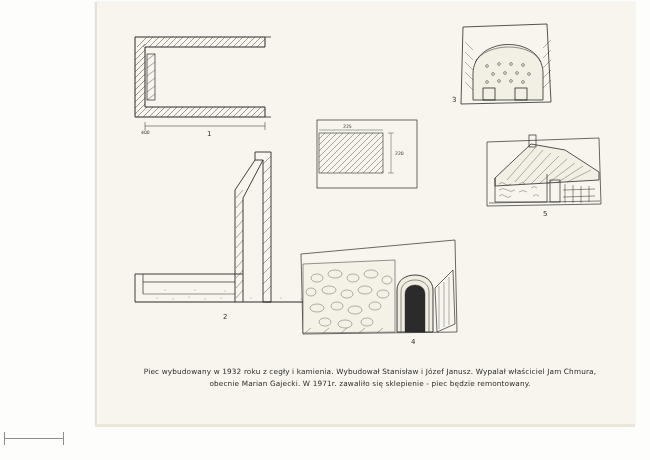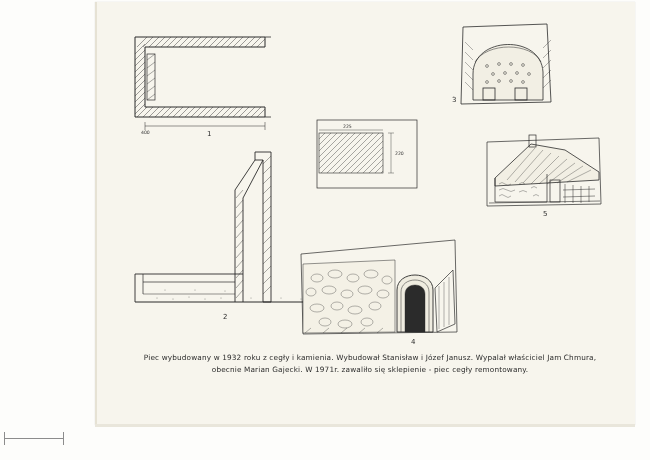--- a/index.html
+++ b/index.html
@@ -87,21 +87,21 @@
     white-space: nowrap;
   }
   .caption .line2,
   .caption .line3 {
     font-family: "DejaVu Sans", sans-serif;
     font-size: 7.3px;
     letter-spacing: 0.15px;
     line-height: 12px;
     white-space: nowrap;
   }
-  .caption .line2 { margin-top: 3px; }
+  .caption .line2 { margin-top: 17px; }
   .fig-num {
     font-family: "DejaVu Sans", sans-serif;
     font-size: 7px;
     fill: #2b2b2b;
   }
   .dim-txt {
     font-family: "DejaVu Sans", sans-serif;
     font-size: 4.6px;
     fill: #3a3a3a;
   }
@@ -429,16 +429,16 @@
         <line x1="264" y1="331" x2="270" y2="326"></line>
         <line x1="282" y1="331" x2="288" y2="326"></line>
       </g>
       <text class="fig-num" x="316" y="342">4</text>
     </g>
 
   </svg>
 
   <div class="caption">
     <div class="line2">Piec wybudowany w 1932 roku  z cegły i kamienia. Wybudował  Stanisław i Józef Janusz.  Wypalał  właściciel Jam Chmura,</div>
-    <div class="line3">obecnie Marian Gajecki. W 1971r. zawaliło się sklepienie  - piec cegły remontowany.</div>
+    <div class="line3">obecnie Marian Gajecki. W 1971r. zawaliło się sklepienie  - piec będzie remontowany.</div>
   </div>
 
 </div>
 
 </body></html>

